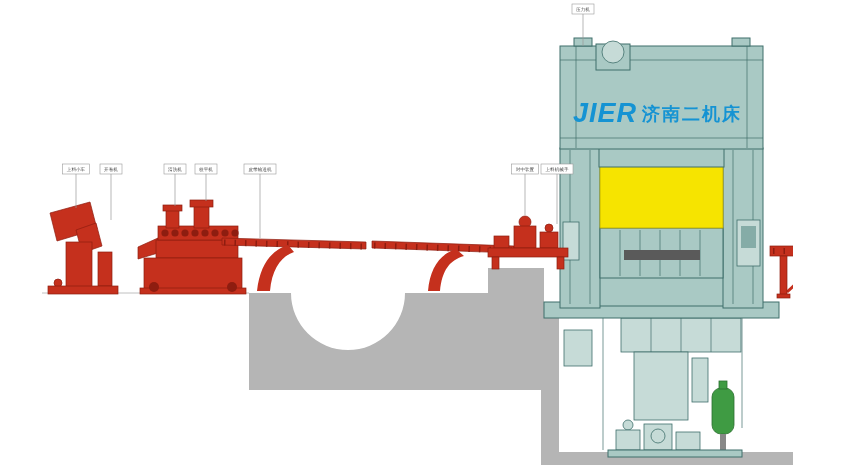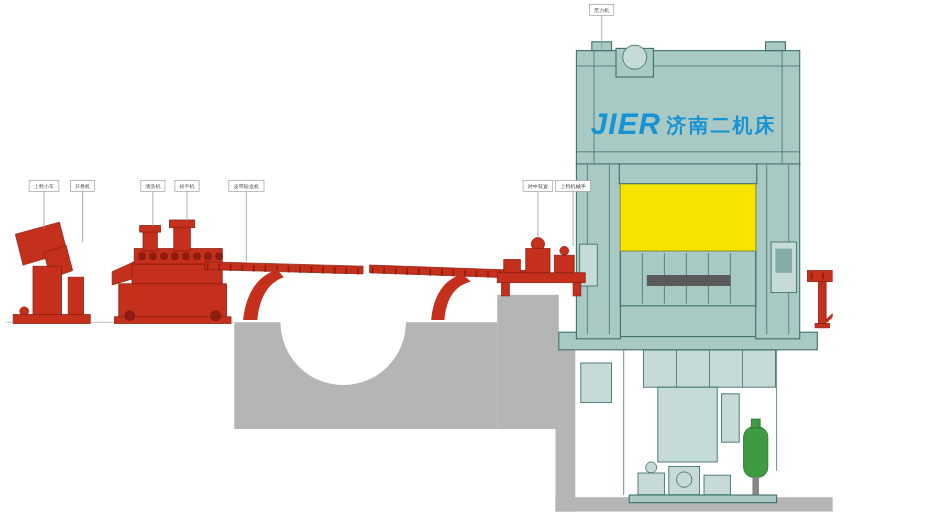--- a/index.html
+++ b/index.html
@@ -4,21 +4,21 @@
 <style>
   :root{
     --c-red:#c5301d; --c-red-dark:#8e1d10;
     --c-teal:#a9c9c4; --c-teal-light:#c6dbd7; --c-teal-dark:#3f6f6b;
     --c-yellow:#f6e400; --c-yellow-dark:#b8a900;
     --c-gray:#b5b5b5; --c-blue:#1593d3; --c-green:#3f9b43;
     --c-line-gray:#9a9a9a; --c-dark-gray:#5a5a5a; --c-white:#ffffff;
   }
   html,body{margin:0;padding:0;background:#fff;}
   .stage{position:relative;width:757px;height:467px;background:#fff;overflow:hidden;
-         font-family:"Liberation Sans", sans-serif;}
+         font-family:"Liberation Sans", sans-serif;margin-left:36px;}
   svg{display:block}
   .f-red{fill:var(--c-red);stroke:var(--c-red-dark);stroke-width:.7}
   .f-red-plain{fill:var(--c-red);stroke:none}
   .f-red-dark{fill:var(--c-red-dark);stroke:none}
   .ticks-red{stroke:var(--c-red-dark);stroke-width:6;stroke-dasharray:1.5,9;fill:none}
   .f-teal{fill:var(--c-teal);stroke:var(--c-teal-dark);stroke-width:1}
   .f-teal-light{fill:var(--c-teal-light);stroke:var(--c-teal-dark);stroke-width:.8}
   .t-line{stroke:var(--c-teal-dark);stroke-width:.7;fill:none}
   .f-yellow{fill:var(--c-yellow);stroke:var(--c-yellow-dark);stroke-width:.8}
   .f-gray{fill:var(--c-gray);stroke:none}

